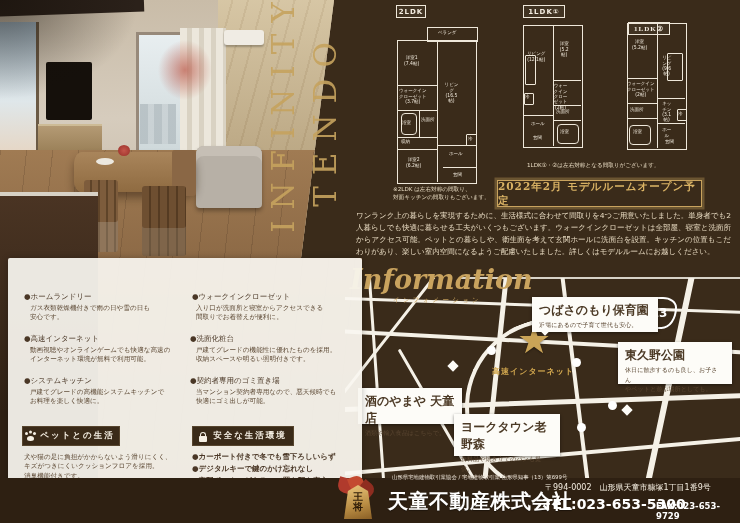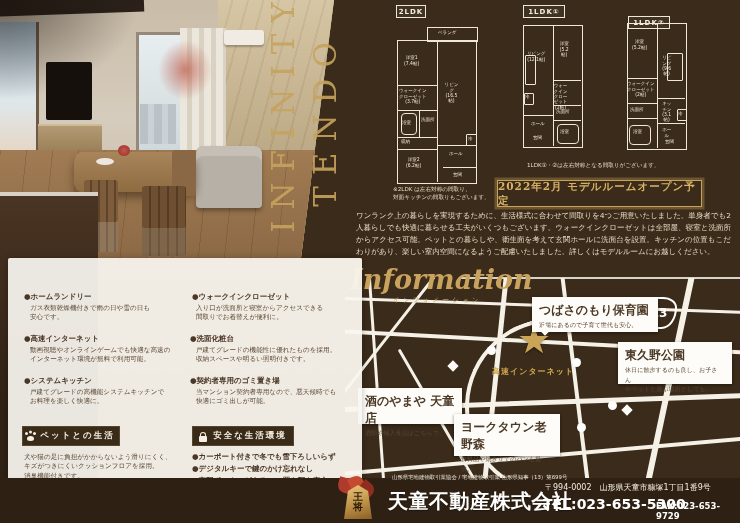--- a/index.html
+++ b/index.html
@@ -37,21 +37,21 @@
           box-shadow:0 1px 3px rgba(0,0,0,.45);}
   .mapbox .bt{font-size:12px;font-weight:bold;display:block;}
   .mapbox .bd{font-size:10.5px;transform:scale(.58);transform-origin:0 0;white-space:pre-line;
               line-height:1.5;width:170%;display:block;margin-top:2px;color:#5a4631;}
   .tail{position:absolute;width:8px;height:8px;background:#fdfcf8;transform:rotate(45deg);}
   
   .panel{position:absolute;left:8px;top:258px;width:354px;height:239px;background:rgba(249,246,240,.93);
          border-radius:2px;box-shadow:0 0 6px rgba(0,0,0,.25);}
   .fhead{position:absolute;background:#3a2a18;color:#f5efe3;display:flex;align-items:center;justify-content:center;
          gap:6px;font-size:8.5px;font-weight:bold;border:1px solid #57452e;letter-spacing:2px;}
-  .ft{position:absolute;color:#4a3726;font-size:7.5px;font-weight:bold;}
+  .ft{position:absolute;color:#4a3726;font-size:7.5px;font-weight:normal;}
   .fd{position:absolute;color:#5a4631;font-size:11px;line-height:1.45;transform:scale(.6);
       transform-origin:0 0;white-space:pre-line;width:300px;}
   
   .i-house{width:9px;height:6px;background:#f5efe3;position:relative;margin-top:4px;}
   .i-house::before{content:"";position:absolute;top:-5px;left:-1.5px;border-left:6px solid transparent;
                    border-right:6px solid transparent;border-bottom:5px solid #f5efe3;}
   .i-paw{width:7px;height:5px;background:#f5efe3;border-radius:50% 50% 45% 45%;position:relative;margin-top:5px;}
   .i-paw::before{content:"";position:absolute;width:3px;height:3px;background:#f5efe3;border-radius:50%;
                  top:-4px;left:-2px;box-shadow:4px -1.5px 0 #f5efe3,8px 0 0 #f5efe3;}
   .i-lock{width:8px;height:6px;background:#f5efe3;border-radius:1px;position:relative;margin-top:5px;}
@@ -93,21 +93,21 @@
     <div class="abs" style="left:142px;top:186px;width:44px;height:70px;background:repeating-linear-gradient(90deg,#6e4f31 0 7px,#553b22 7px 9px);box-shadow:inset 0 -28px 0 rgba(190,180,165,.22);border-radius:3px;"></div>
     <div class="abs" style="left:0;top:192px;width:98px;height:308px;background:linear-gradient(180deg,#4a3423,#2f2114 70%);border-top:4px solid #d8d2c6;"></div>
     <div class="abs" style="left:0;top:0;width:140px;height:100px;background:radial-gradient(at 0 0,rgba(20,14,8,.55),transparent 70%);"></div>
   </div>
 
   <div class="vbrand" style="left:143px;top:92px;width:280px;">INFINITY</div>
   <div class="vbrand" style="left:225px;top:99px;width:200px;">TENDO</div>
 
   <div class="ptitle" style="left:396px;top:5px;width:28px;height:11px;">2LDK</div>
   <div class="ptitle" style="left:523px;top:5px;width:40px;height:11px;">1LDK①</div>
-  <div class="ptitle" style="left:628px;top:16px;width:40px;height:11px;">1LDK②</div>
+  <div class="ptitle" style="left:628px;top:22px;width:40px;height:11px;font-family:Liberation Serif, serif;">1LDK②</div>
 
   <div class="plan" style="left:397px;top:27px;width:80px;height:156px;">
     <div class="pl-outline" style="left:30px;top:0;width:49px;height:13px;"></div>
     <div class="pl-outline" style="left:0;top:13px;width:78px;height:142px;"></div>
     <div class="wall" style="left:40px;top:13px;width:1px;height:142px;"></div>
     <div class="wall" style="left:0;top:58px;width:40px;height:1px;"></div>
     <div class="wall" style="left:0;top:83px;width:40px;height:1px;"></div>
     <div class="wall" style="left:0;top:110px;width:40px;height:1px;"></div>
     <div class="wall" style="left:0;top:122px;width:40px;height:1px;"></div>
     <div class="wall" style="left:22px;top:83px;width:1px;height:27px;"></div>

